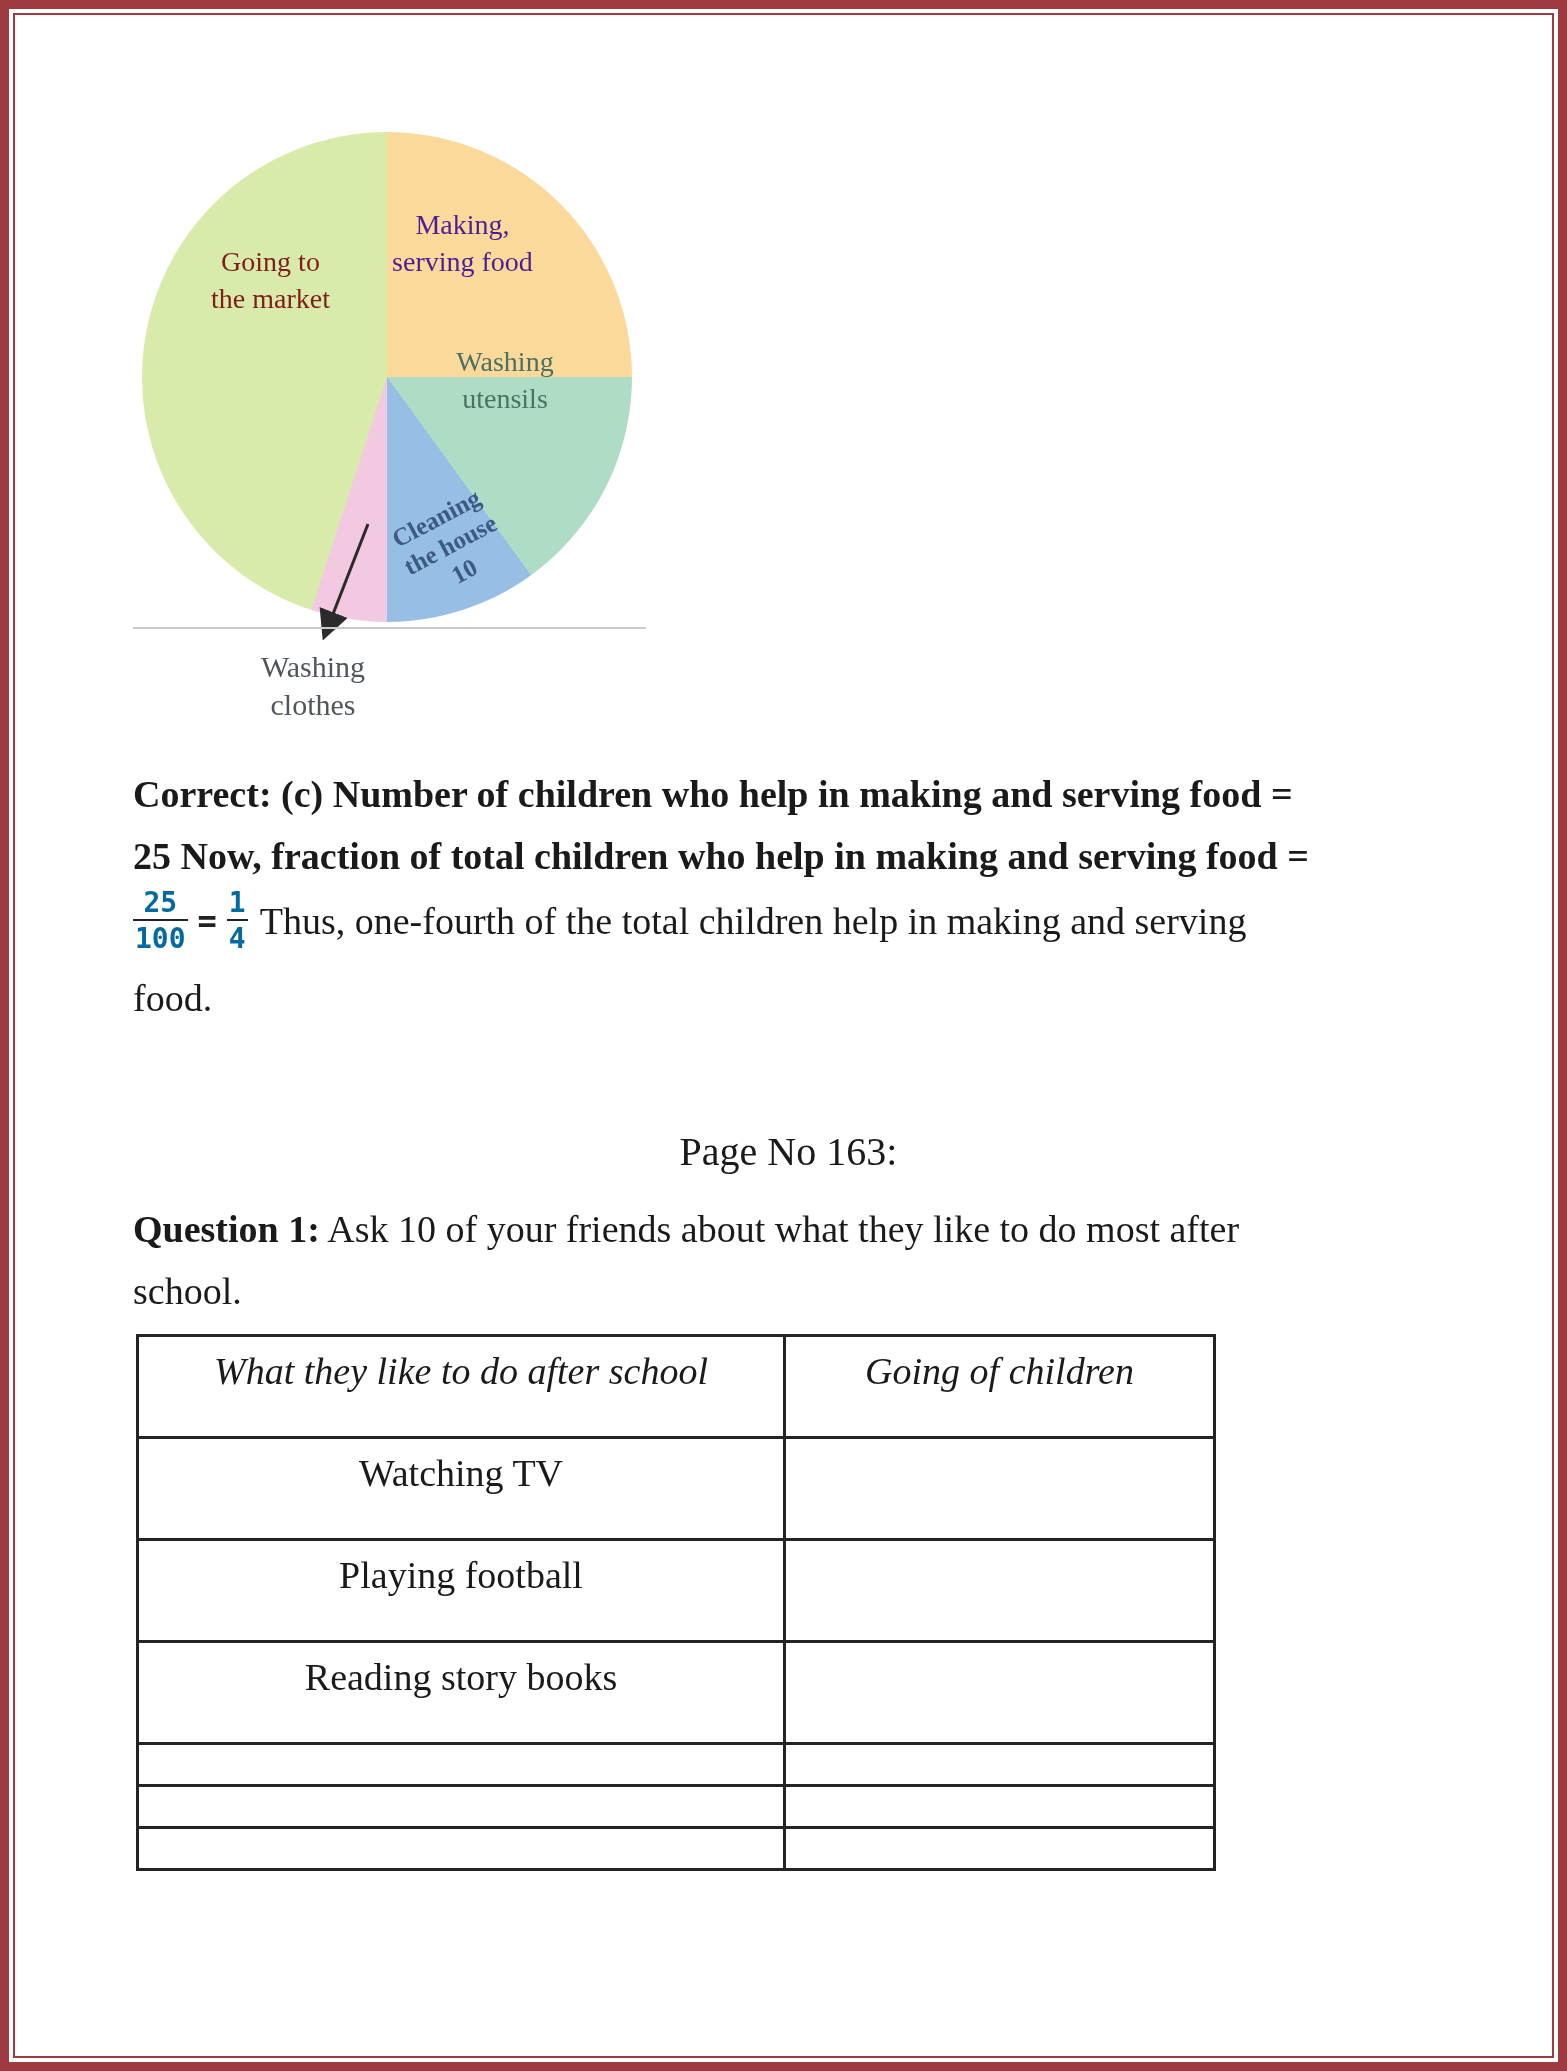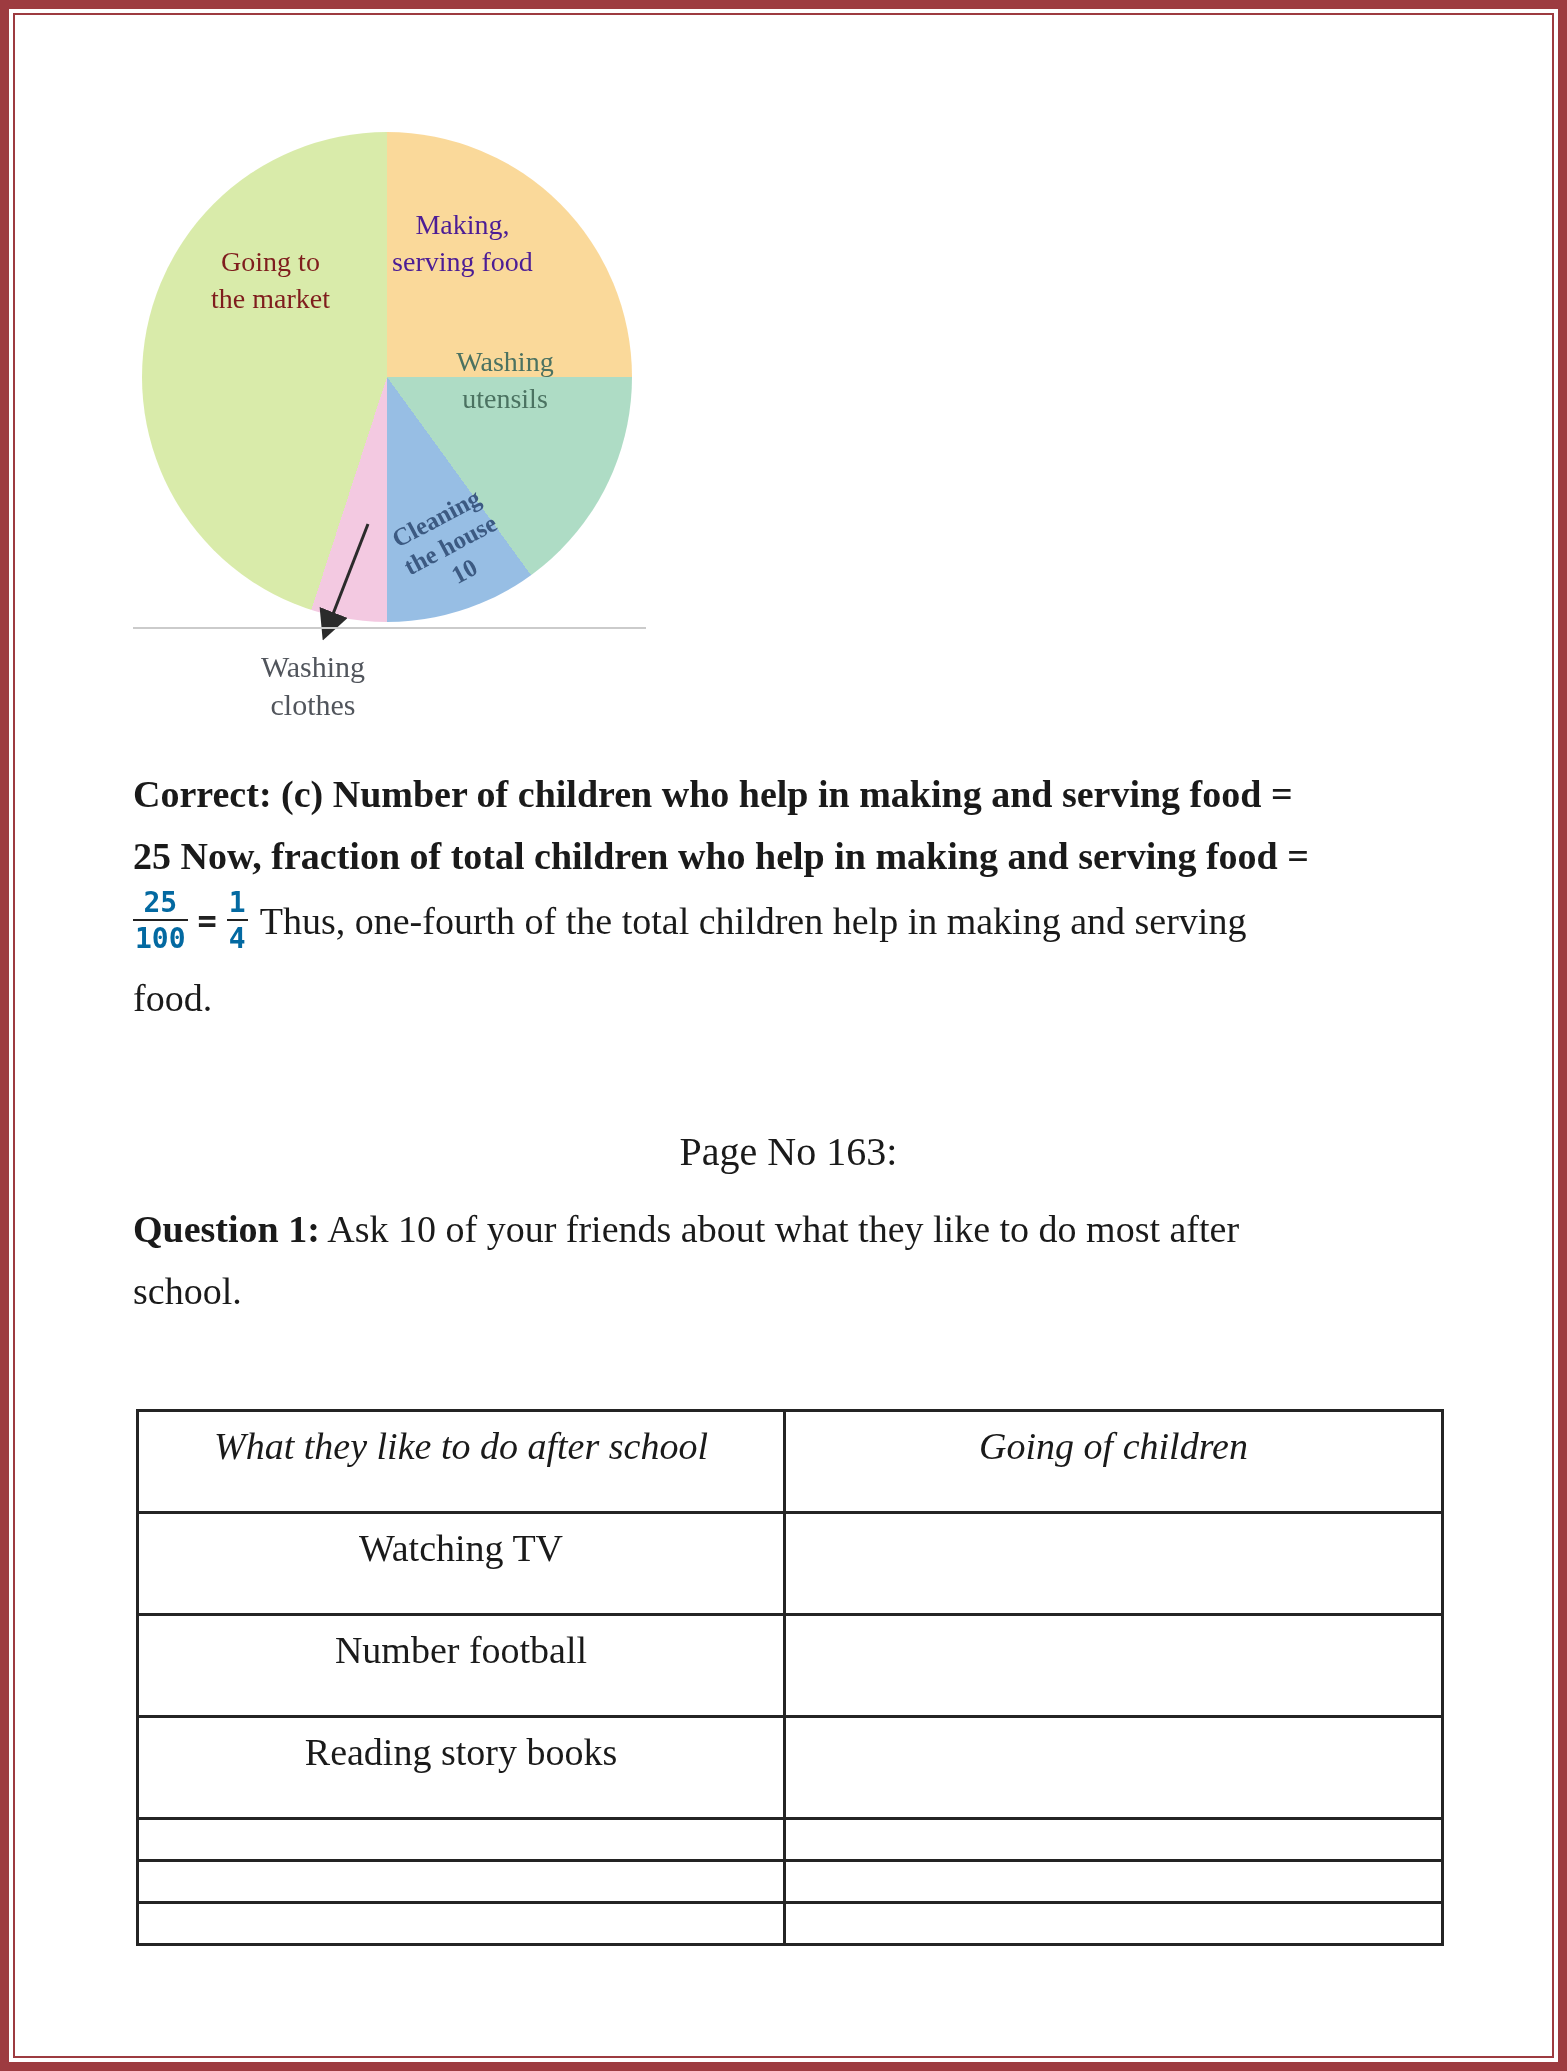--- a/index.html
+++ b/index.html
@@ -33,21 +33,21 @@
   .math-text{font-size:38px;margin-left:12px;}
   .solution-food{position:absolute;left:133px;top:976px;font-size:38px;}
 
   
   .page-heading{position:absolute;left:133px;top:1128px;width:1311px;text-align:center;
                 font-size:40px;font-weight:normal;}
   .question{position:absolute;left:133px;top:1198px;width:1340px;font-size:38px;line-height:62px;}
   .question .q-label{font-weight:bold;}
 
   
-  .survey-table{position:absolute;left:136px;top:1409px;width:1308px;border-collapse:collapse;table-layout:fixed;border-radius:18px;}
+  .survey-table{position:absolute;left:136px;top:1334px;width:1080px;border-collapse:collapse;table-layout:fixed;border-radius:18px;}
   .survey-table td{border:3px solid #242424;vertical-align:top;text-align:center;
                    padding:12px 6px 0 6px;font-size:38px;overflow:hidden;}
   .survey-table .col1{width:632px;}
   .survey-table tr.hdr td{font-style:italic;}
   .survey-table tr.tall{height:102px;}
   .survey-table tr.short{height:42px;}
 </style>
 </head>
 <body>
 
@@ -109,21 +109,21 @@
   <tbody>
     <tr class="hdr tall">
       <td class="col1">What they like to do after school</td>
       <td>Going of children</td>
     </tr>
     <tr class="tall">
       <td class="col1">Watching TV</td>
       <td></td>
     </tr>
     <tr class="tall">
-      <td class="col1">Number football</td>
+      <td class="col1">Playing football</td>
       <td></td>
     </tr>
     <tr class="tall">
       <td class="col1">Reading story books</td>
       <td></td>
     </tr>
     <tr class="short">
       <td class="col1"></td>
       <td></td>
     </tr>

